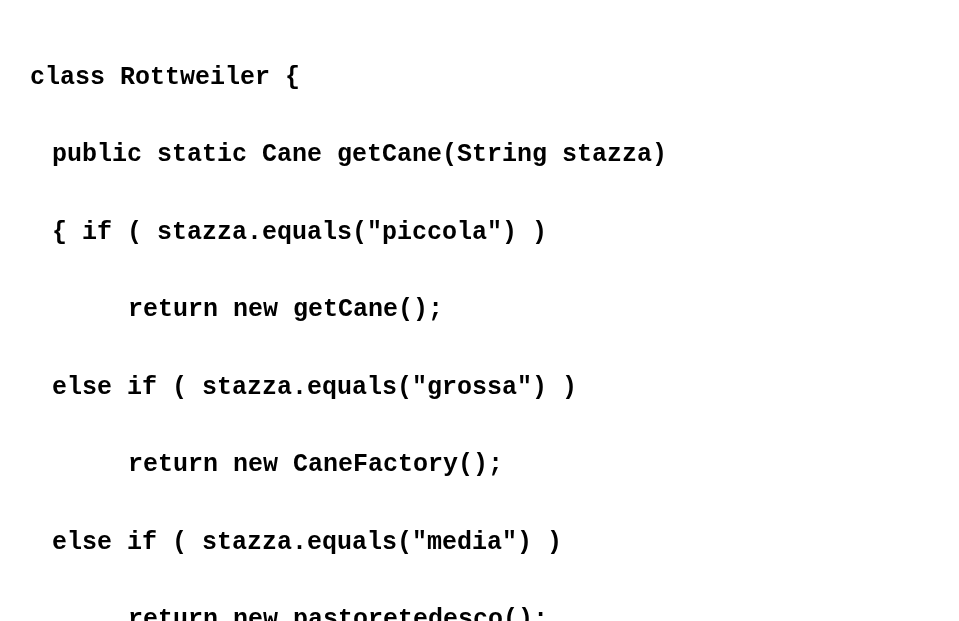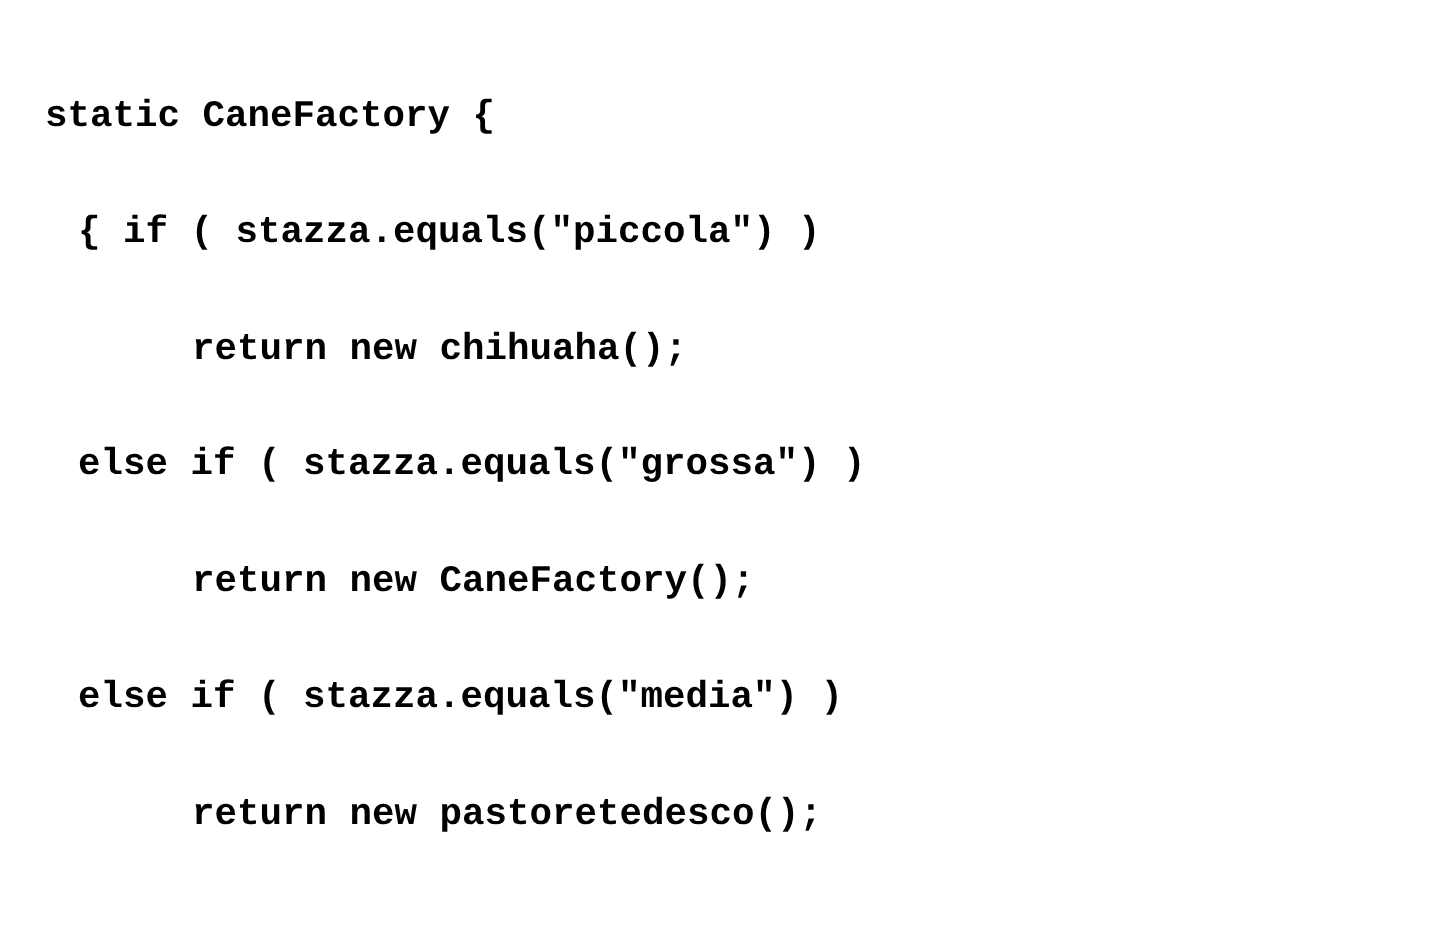--- a/index.html
+++ b/index.html
@@ -19,21 +19,22 @@
     white-space: pre;
     margin-bottom: 28px;
   }
   .indent1 { padding-left: 22px; }
   .indent2 { padding-left: 98px; }
 </style>
 </head>
 <body>
 
 <div class="code-block">
-<div>static CaneFactory {</div>
+<div>class Rottweiler {</div>
+<div class="indent1">public static Cane getCane(String stazza)</div>
 <div class="indent1">{ if ( stazza.equals("piccola") )</div>
-<div class="indent2">return new chihuaha();</div>
+<div class="indent2">return new getCane();</div>
 <div class="indent1">else if ( stazza.equals("grossa") )</div>
 <div class="indent2">return new CaneFactory();</div>
 <div class="indent1">else if ( stazza.equals("media") )</div>
 <div class="indent2">return new pastoretedesco();</div>
 
 </div>
 
 </body></html>

